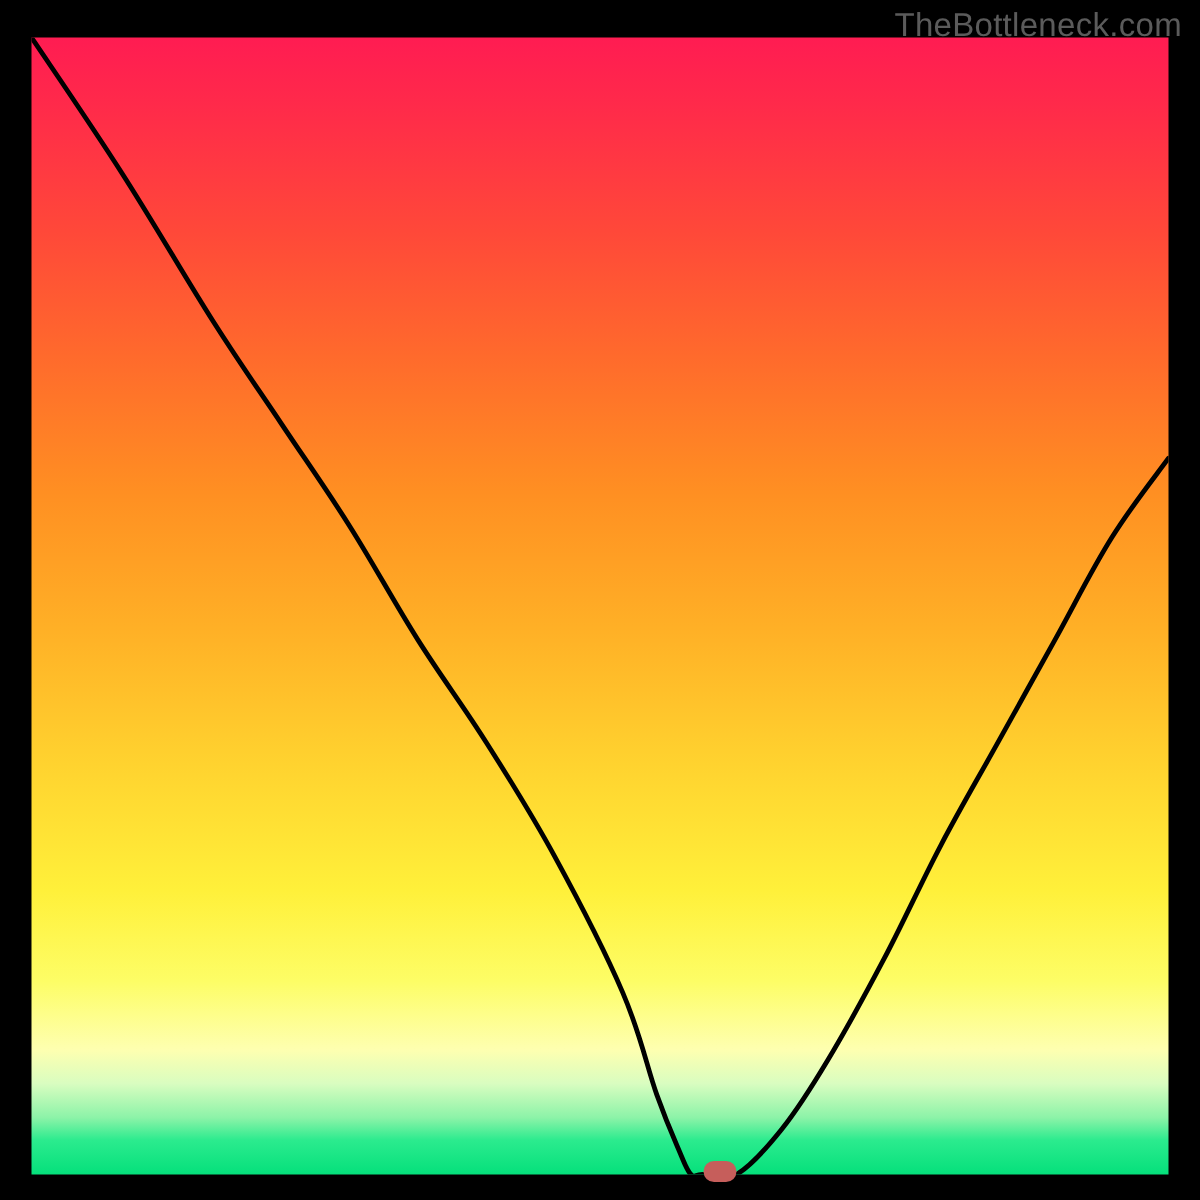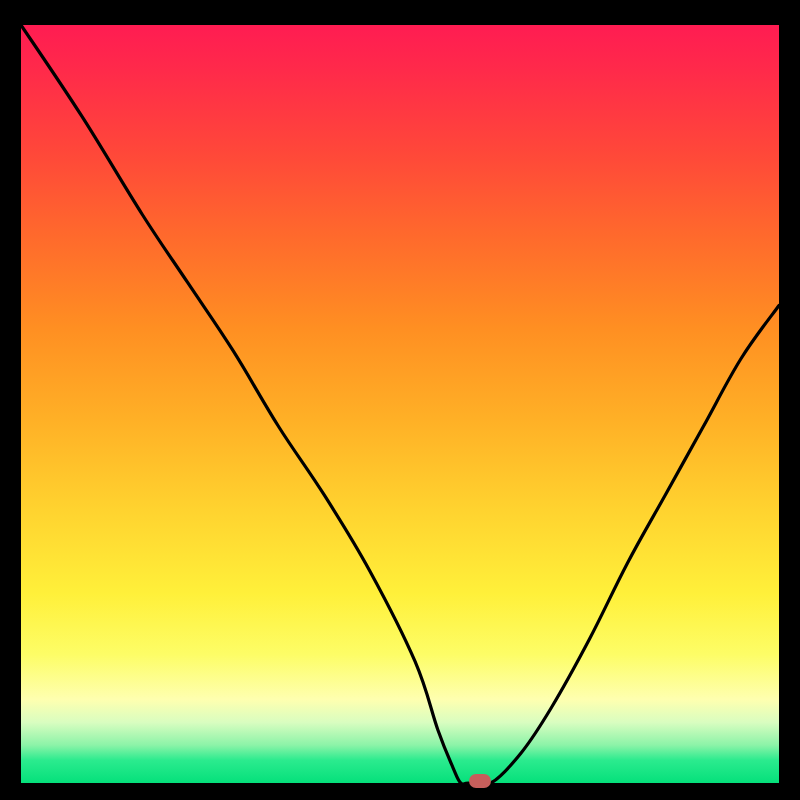--- a/index.html
+++ b/index.html
@@ -68,20 +68,21 @@
     height: 14px;
     border-radius: 7px;
     background: #c65e5b;
     z-index: 5;
   }
 </style>
 </head>
 <body>
 
 <div class="frame">
+  <div class="watermark">TheBottleneck.com</div>
 
   <div class="plot-area">
     <div class="gradient"></div>
 
     <svg class="curve" viewBox="0 0 758 758" preserveAspectRatio="none">
       <path id="curve-path" d="M 0 0 C 10.9152 16.372800000000005, 38.8096 56.85000000000004, 60.64 90.96000000000004 C 82.4704 125.07000000000004, 102.17840000000001 159.4832, 121.28 189.5 C 140.3816 219.5168, 150.38719999999998 233.16079999999997, 166.76 257.71999999999997 C 183.1328 282.2792, 195.8672 300.01640000000003, 212.24 325.94000000000005 C 228.61280000000002 351.8636000000001, 241.34720000000004 375.81640000000004, 257.72 401.74 C 274.0928 427.6636, 286.8272 444.03639999999996, 303.2 469.96 C 319.5728 495.8836, 332.3072 515.7432, 348.68 545.76 C 365.0528 575.7768, 381.8804 608.0676, 394.16 636.72 C 406.43960000000004 665.3724000000001, 410.07800000000003 685.8384000000001, 416.90000000000003 704.94 C 423.72200000000004 724.0416, 427.9668 733.2892, 432.05999999999995 742.84 C 436.1531999999999 752.3908, 436.9112 755.2712, 439.64 758 C 442.36879999999996 760.7288, 441.76239999999996 758, 447.21999999999997 758 C 452.6776 758, 460.40919999999994 763.4576, 469.96 758 C 479.5108 752.5424, 489.3648 741.324, 500.28000000000003 727.68 C 511.19520000000006 714.036, 518.3204000000001 702.666, 530.6 682.2 C 542.8796 661.734, 554.856 639.9036, 568.5 613.98 C 582.144 588.0564, 592.756 564.1036, 606.4 538.1800000000001 C 620.044 512.2564000000001, 630.656 494.5192, 644.3 469.96 C 657.944 445.40079999999995, 668.556 426.2992, 682.2 401.74 C 695.844 377.18080000000003, 706.456 355.3504, 720.1 333.52 C 733.744 311.6896, 751.178 290.01079999999996, 758 280.46" fill="none" stroke="#000" stroke-width="3.2" stroke-linecap="round" stroke-linejoin="round"></path>
     </svg>
 
     <div class="marker" id="min-marker" style="left: 447.59px; top: 749px;"></div>
   </div>

